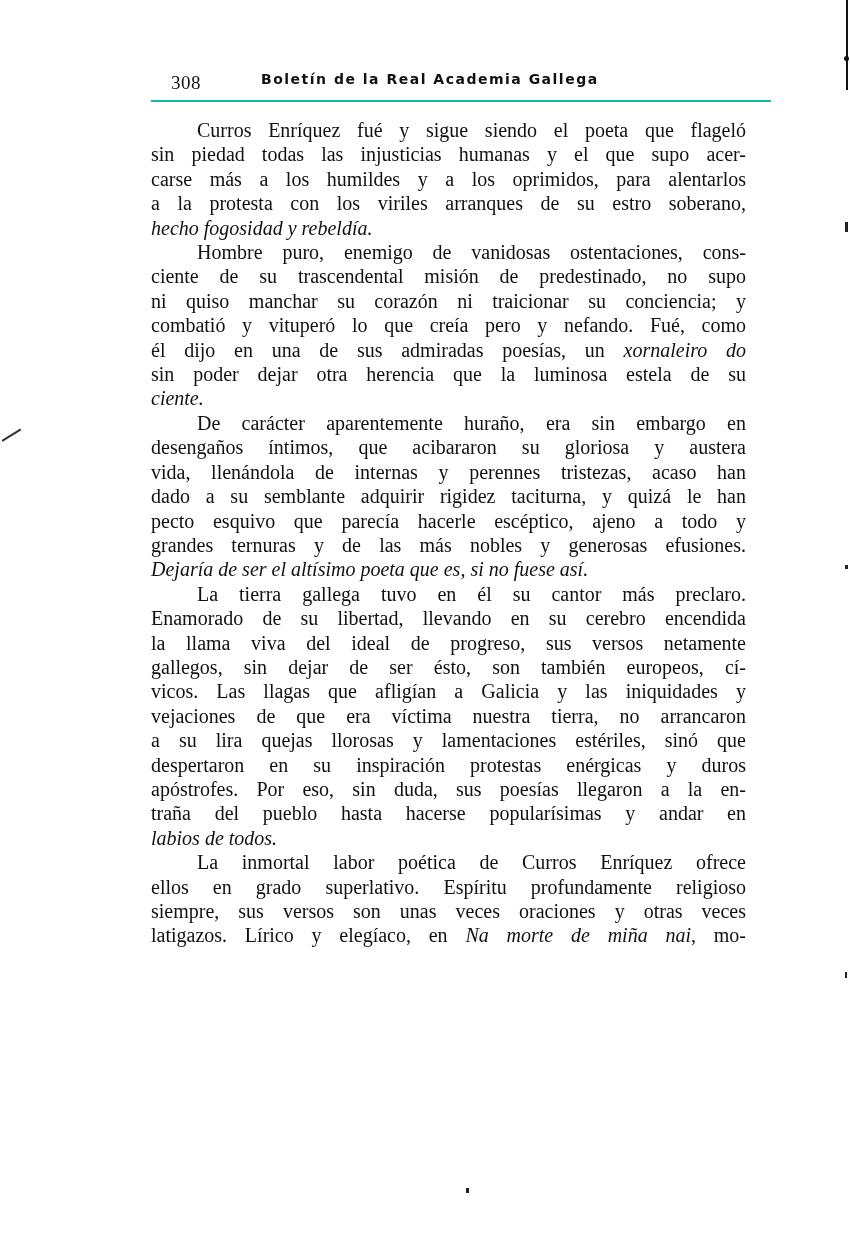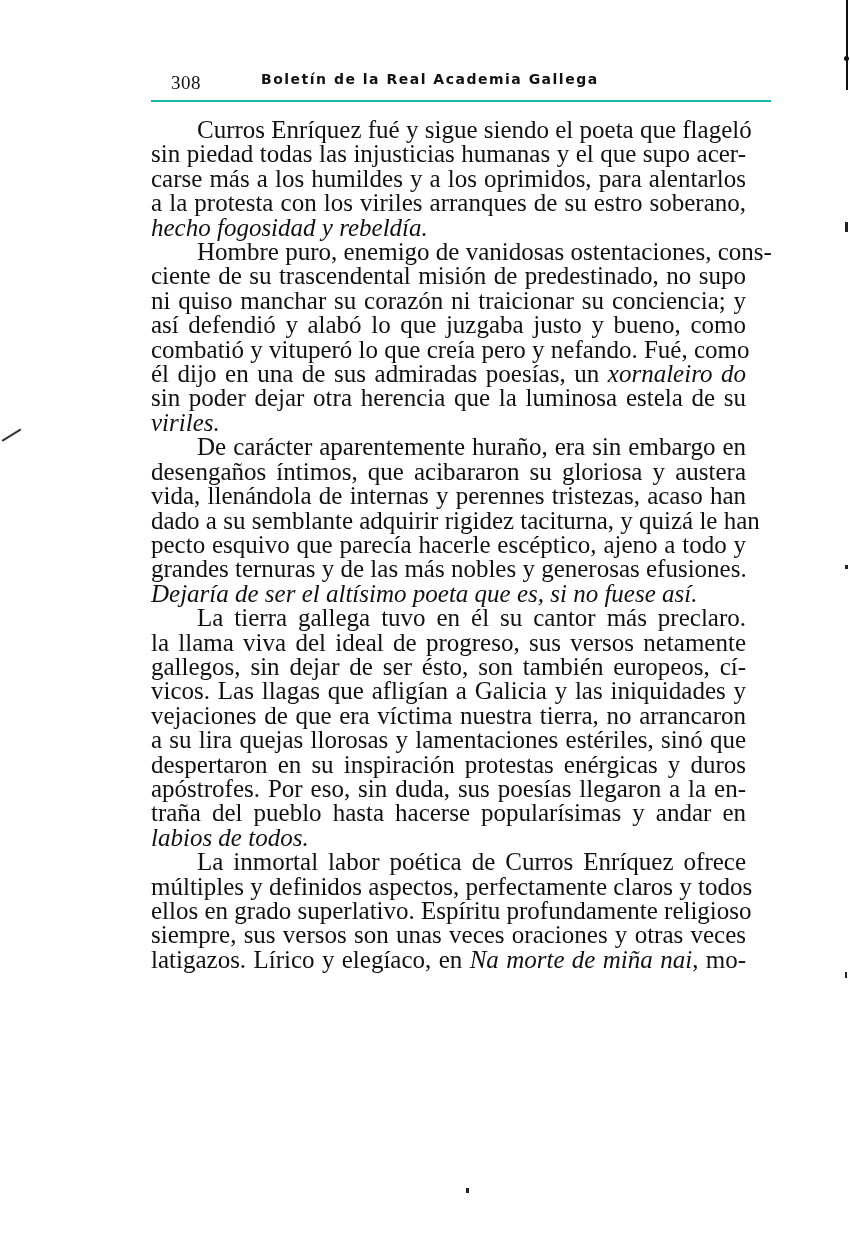--- a/index.html
+++ b/index.html
@@ -39,21 +39,21 @@
     left: 110px;
     top: 1px;
     font-family: "DejaVu Sans", sans-serif;
     font-weight: bold;
     font-size: 14px;
     letter-spacing: 1.5px;
   }
   .body-text {
     margin-top: 16px;
     width: 595px;
-    font-size: 25px;
+    font-size: 20px;
     line-height: 24.4px;
     text-align: justify;
     font-stretch: condensed;
   }
   .para {
     margin: 0;
     text-indent: 46px;
   }
   .para .line {
     display: block;
@@ -134,48 +134,47 @@
         <span class="line">Curros Enríquez fué y sigue siendo el poeta que flageló</span>
         <span class="line">sin piedad todas las injusticias humanas y el que supo acer-</span>
         <span class="line">carse más a los humildes y a los oprimidos, para alentarlos</span>
         <span class="line">a la protesta con los viriles arranques de su estro soberano,</span>
         <span class="line last">hecho fogosidad y rebeldía.</span>
       </div>
       <div class="para">
         <span class="line">Hombre puro, enemigo de vanidosas ostentaciones, cons-</span>
         <span class="line">ciente de su trascendental misión de predestinado, no supo</span>
         <span class="line">ni quiso manchar su corazón ni traicionar su conciencia; y</span>
-        <span class="line">así defendió y alabó lo que juzgaba justo y bueno, como</span>
         <span class="line">combatió y vituperó lo que creía pero y nefando. Fué, como</span>
         <span class="line">él dijo en una de sus admiradas poesías, un <em>xornaleiro do</em></span>
         <span class="line">sin poder dejar otra herencia que la luminosa estela de su</span>
-        <span class="line last">viriles.</span>
+        <span class="line last">ciente.</span>
       </div>
       <div class="para">
         <span class="line">De carácter aparentemente huraño, era sin embargo en</span>
         <span class="line">desengaños íntimos, que acibararon su gloriosa y austera</span>
         <span class="line">vida, llenándola de internas y perennes tristezas, acaso han</span>
         <span class="line">dado a su semblante adquirir rigidez taciturna, y quizá le han</span>
         <span class="line">pecto esquivo que parecía hacerle escéptico, ajeno a todo y</span>
         <span class="line">grandes ternuras y de las más nobles y generosas efusiones.</span>
         <span class="line last">Dejaría de ser el altísimo poeta que es, si no fuese así.</span>
       </div>
       <div class="para">
         <span class="line">La tierra gallega tuvo en él su cantor más preclaro.</span>
+        <span class="line">Enamorado de su libertad, llevando en su cerebro encendida</span>
         <span class="line">la llama viva del ideal de progreso, sus versos netamente</span>
         <span class="line">gallegos, sin dejar de ser ésto, son también europeos, cí-</span>
         <span class="line">vicos. Las llagas que afligían a Galicia y las iniquidades y</span>
         <span class="line">vejaciones de que era víctima nuestra tierra, no arrancaron</span>
         <span class="line">a su lira quejas llorosas y lamentaciones estériles, sinó que</span>
         <span class="line">despertaron en su inspiración protestas enérgicas y duros</span>
         <span class="line">apóstrofes. Por eso, sin duda, sus poesías llegaron a la en-</span>
         <span class="line">traña del pueblo hasta hacerse popularísimas y andar en</span>
         <span class="line last">labios de todos.</span>
       </div>
       <div class="para">
         <span class="line">La inmortal labor poética de Curros Enríquez ofrece</span>
-        <span class="line">múltiples y definidos aspectos, perfectamente claros y todos</span>
         <span class="line">ellos en grado superlativo. Espíritu profundamente religioso</span>
         <span class="line">siempre, sus versos son unas veces oraciones y otras veces</span>
         <span class="line">latigazos. Lírico y elegíaco, en <em>Na morte de miña nai</em>, mo-</span>
       </div>
     </div>
 </div>
 
 </body></html>

